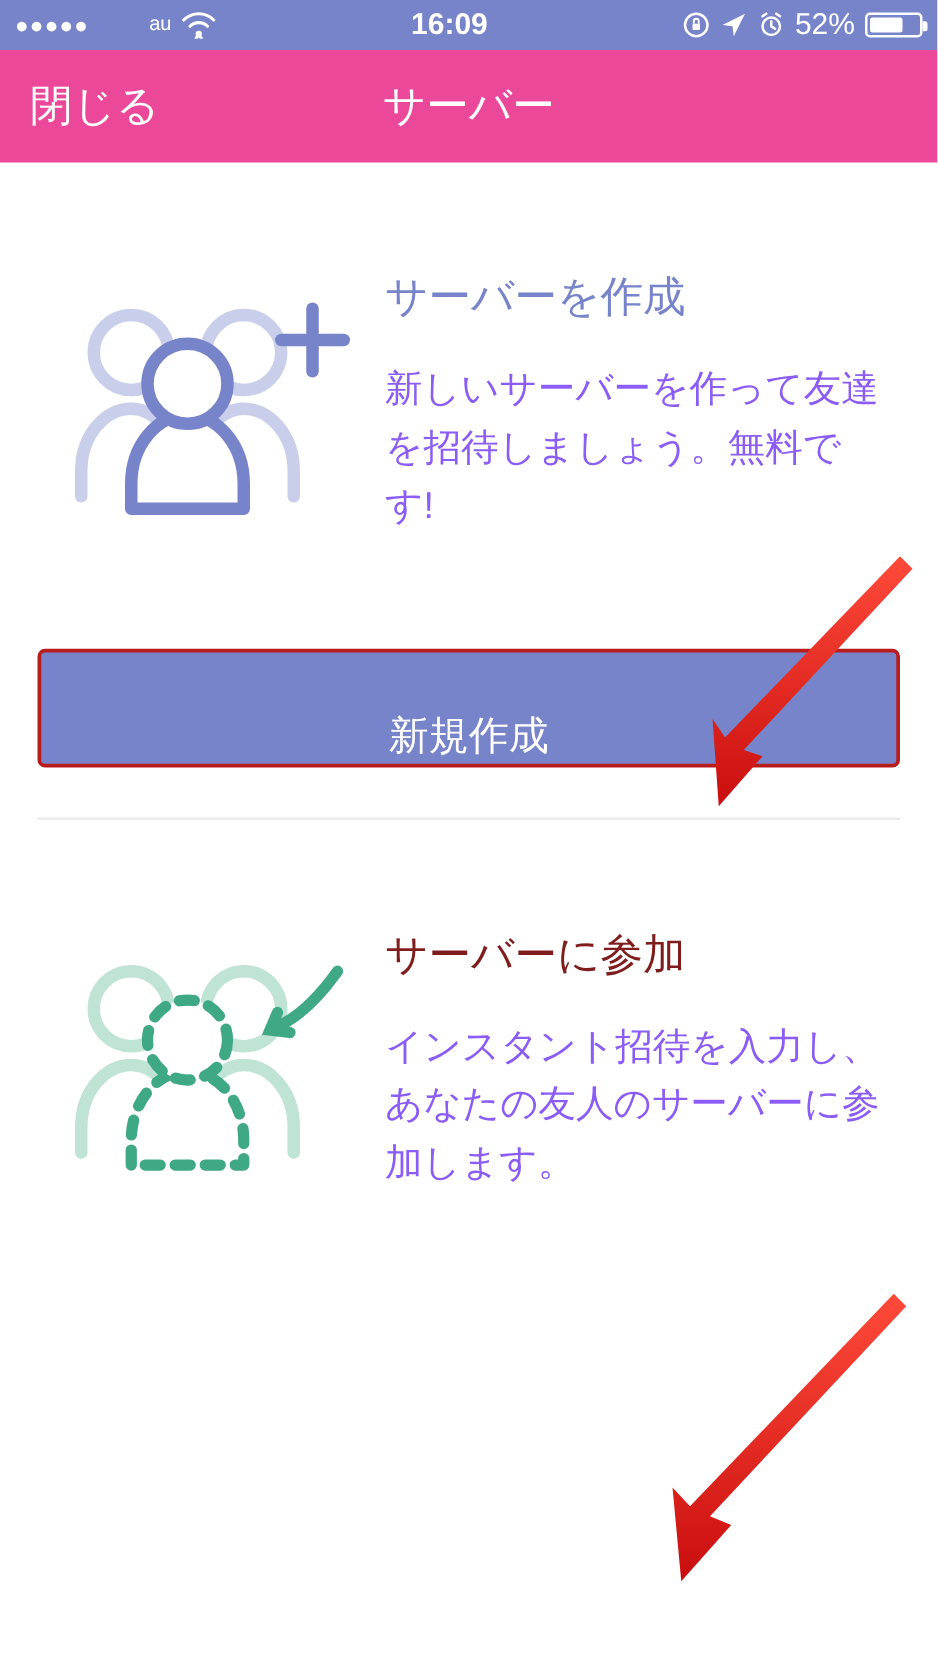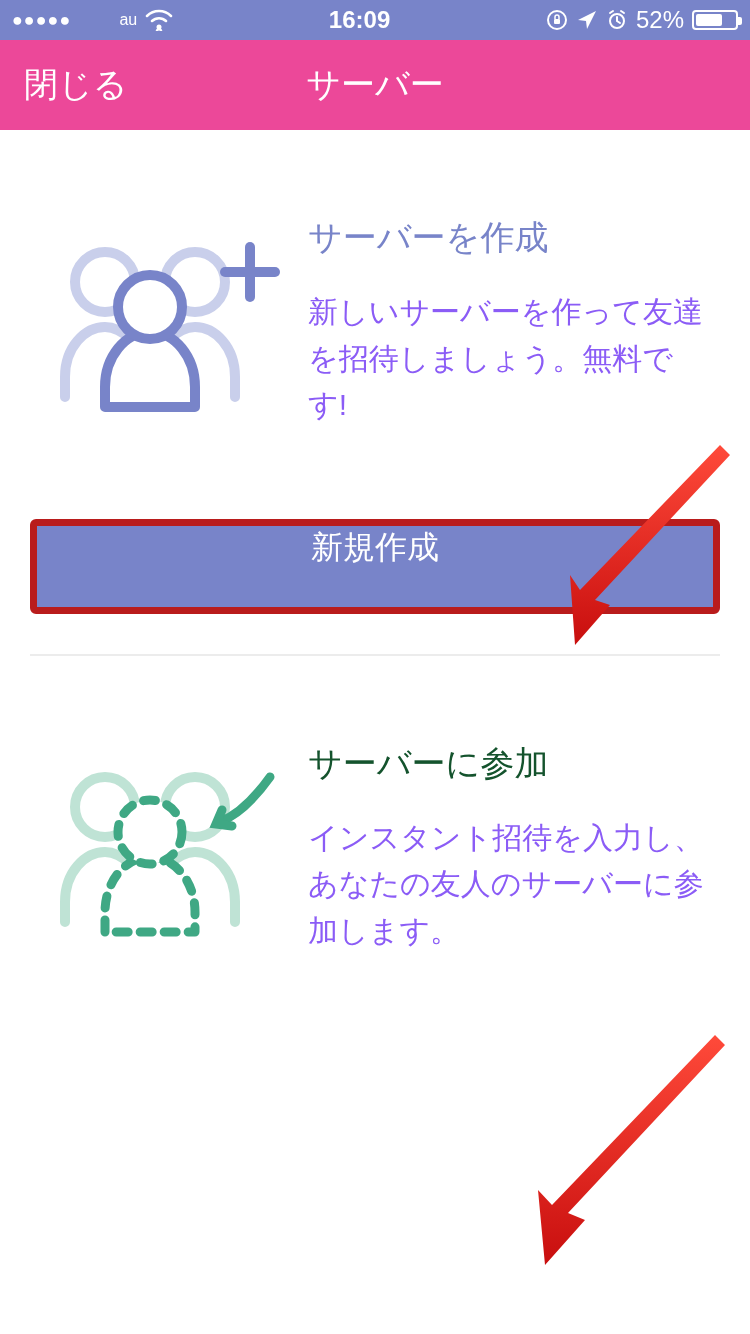--- a/index.html
+++ b/index.html
@@ -48,27 +48,27 @@
   .content { padding: 0; }
 
   .section { padding: 85px 40px 45px 40px; }
   .section-top { display: flex; align-items: center; gap: 18px; }
   .section-icon { width: 250px; flex-shrink: 0; display:flex; justify-content:center; }
   .section-text { flex: 1; }
   .section-title { font-size: 34px; font-weight: 500; margin-bottom: 28px; }
   .section-desc { font-size: 30px; line-height: 1.55; color: #8b5cf6; }
 
   .title-blue { color: #7884c9; }
-  .title-green { color: #14532d; }
+  .title-green { color: #7f1d1d; }
 
   .btn {
-    display: flex; align-items: flex-start; justify-content: center;
+    display: flex; align-items: flex-end; justify-content: center;
     height: 95px; margin: 45px 30px 0 30px;
     font-size: 32px; color: #fff;
-    border: 7px solid #b91c1c; border-radius: 6px;
+    border: 3px solid #b91c1c; border-radius: 6px;
     position: relative;
   }
   .btn-blue { background: #7884c9; }
   .btn-green { background: #39a881; }
 
   .divider { height: 2px; background: #ececec; margin: 40px 30px 0 30px; }
 
   
   .arrow {
     position: absolute;

